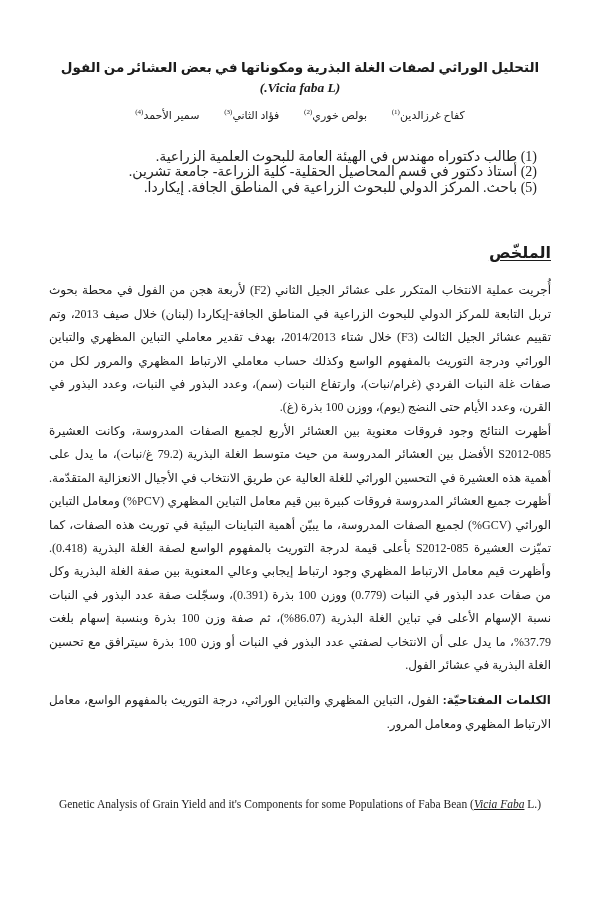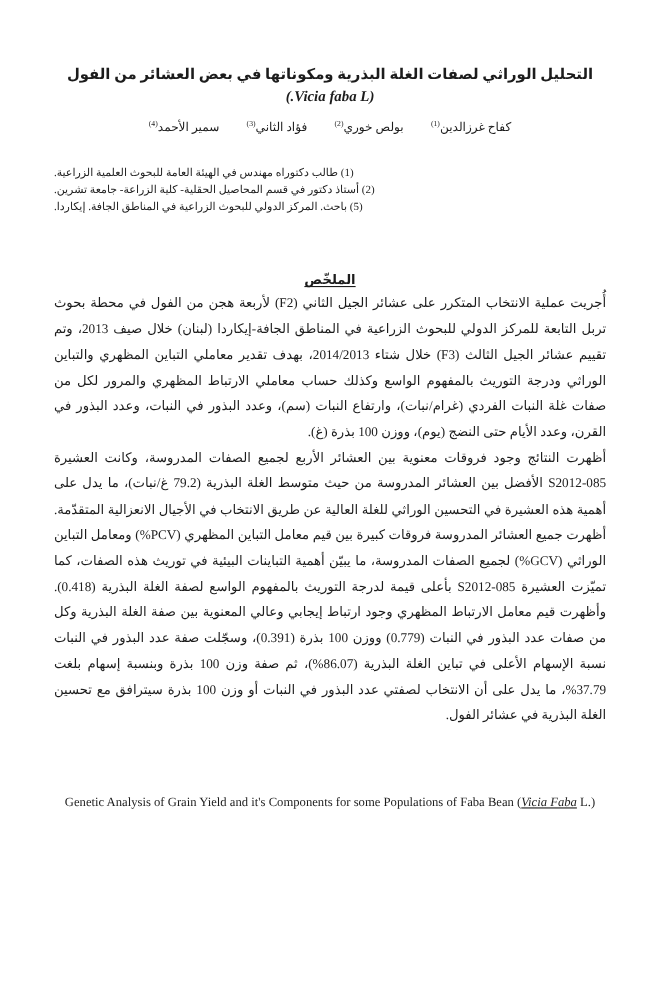--- a/index.html
+++ b/index.html
@@ -33,38 +33,38 @@
     direction: rtl;
     text-align: center;
     font-size: 11px;
     line-height: 16px;
   }
   .author { margin: 16px 11px; white-space: nowrap; }
   .author sup { font-size: 7px; vertical-align: super; }
   .footnotes {
     margin-top: 26px;
     direction: rtl;
-    text-align: left;
-    font-size: 10px;
+    text-align: right;
+    font-size: 14px;
     line-height: 15.6px;
     padding-right: 14px;
     color: #222222;
   }
   .abstract-heading {
     margin: 48px 0 0 0;
-    font-size: 12px;
+    font-size: 16px;
     font-weight: bold;
-    text-align: center;
+    text-align: right;
     line-height: 20px;
     direction: rtl;
     text-decoration: underline;
     text-underline-offset: 2px;
   }
   .body-text {
-    margin: 0 0 0 0;
+    margin: 16px 0 0 0;
     direction: rtl;
     text-align: justify;
     font-size: 12px;
     line-height: 23.4px;
     color: #1c1c1c;
   }
   .body-text + .body-text { margin-top: 0; }
   .keywords {
     margin: 12px 0 0 0;
     direction: rtl;
@@ -105,16 +105,20 @@
     <div class="footnote">(2) أستاذ دكتور في قسم المحاصيل الحقلية- كلية الزراعة- جامعة تشرين.</div>
     <div class="footnote">(5) باحث. المركز الدولي للبحوث الزراعية في المناطق الجافة. إيكاردا.</div>
   </div>
 
   <h2 class="abstract-heading">الملخّص</h2>
 
   <p class="body-text">أُجريت عملية الانتخاب المتكرر على عشائر الجيل الثاني (F2) لأربعة هجن من الفول في محطة بحوث تربل التابعة للمركز الدولي للبحوث الزراعية في المناطق الجافة-إيكاردا (لبنان) خلال صيف 2013، وتم تقييم عشائر الجيل الثالث (F3) خلال شتاء 2014/2013، بهدف تقدير معاملي التباين المظهري والتباين الوراثي ودرجة التوريث بالمفهوم الواسع وكذلك حساب معاملي الارتباط المظهري والمرور لكل من صفات غلة النبات الفردي (غرام/نبات)، وارتفاع النبات (سم)، وعدد البذور في النبات، وعدد البذور في القرن، وعدد الأيام حتى النضج (يوم)، ووزن 100 بذرة (غ).</p>
 
   <p class="body-text">أظهرت النتائج وجود فروقات معنوية بين العشائر الأربع لجميع الصفات المدروسة، وكانت العشيرة S2012-085 الأفضل بين العشائر المدروسة من حيث متوسط الغلة البذرية (79.2 غ/نبات)، ما يدل على أهمية هذه العشيرة في التحسين الوراثي للغلة العالية عن طريق الانتخاب في الأجيال الانعزالية المتقدّمة. أظهرت جميع العشائر المدروسة فروقات كبيرة بين قيم معامل التباين المظهري (PCV%) ومعامل التباين الوراثي (GCV%) لجميع الصفات المدروسة، ما يبيّن أهمية التباينات البيئية في توريث هذه الصفات، كما تميّزت العشيرة S2012-085 بأعلى قيمة لدرجة التوريث بالمفهوم الواسع لصفة الغلة البذرية (0.418). وأظهرت قيم معامل الارتباط المظهري وجود ارتباط إيجابي وعالي المعنوية بين صفة الغلة البذرية وكل من صفات عدد البذور في النبات (0.779) ووزن 100 بذرة (0.391)، وسجّلت صفة عدد البذور في النبات نسبة الإسهام الأعلى في تباين الغلة البذرية (86.07%)، ثم صفة وزن 100 بذرة وبنسبة إسهام بلغت 37.79%، ما يدل على أن الانتخاب لصفتي عدد البذور في النبات أو وزن 100 بذرة سيترافق مع تحسين الغلة البذرية في عشائر الفول.</p>
 
+  <p class="keywords">
+    <strong>الكلمات المفتاحيّة:</strong>
+    <span>الفول، التباين المظهري والتباين الوراثي، درجة التوريث بالمفهوم الواسع، معامل الارتباط المظهري ومعامل المرور.</span>
+  </p>
 
   <p class="english-title"><span>Genetic Analysis of  Grain Yield and it's Components for some Populations of Faba Bean (</span><em>Vicia Faba</em><span> L.)</span></p>
 
 </div>
 
 </body></html>

